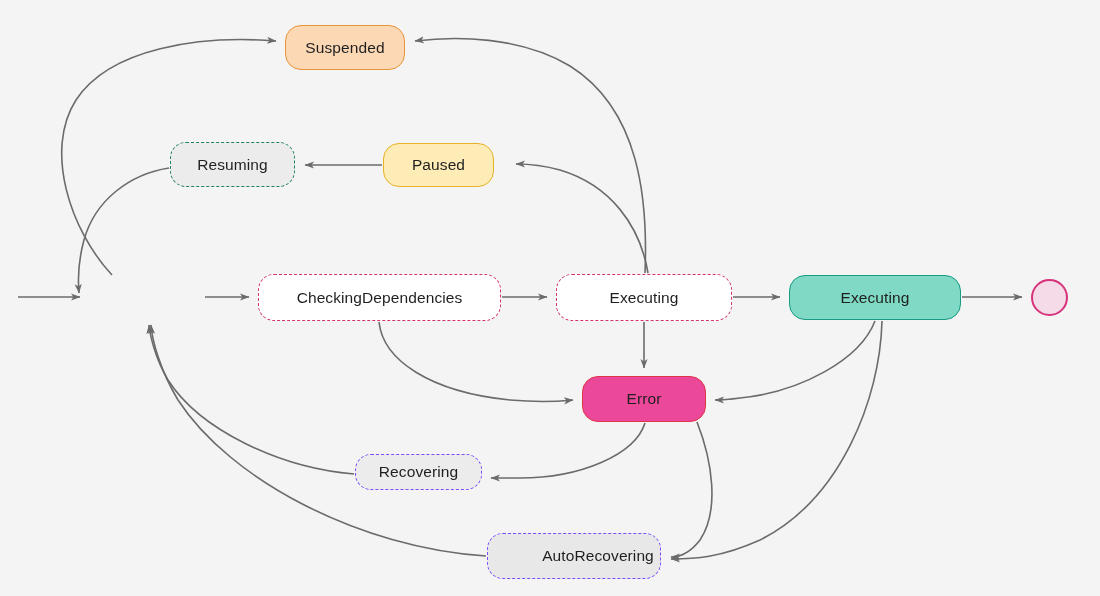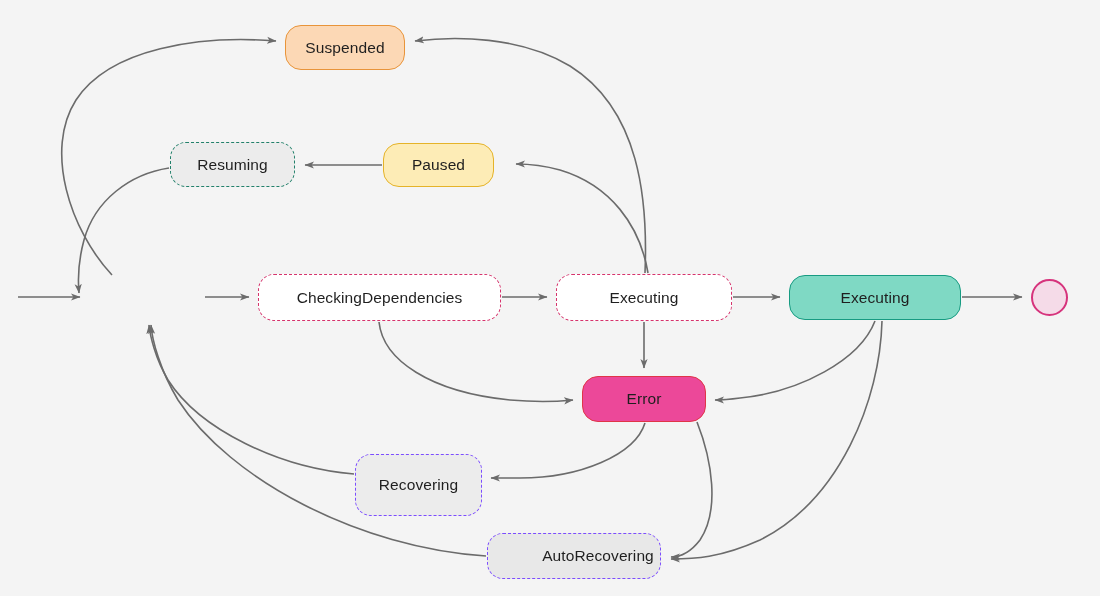--- a/index.html
+++ b/index.html
@@ -124,21 +124,21 @@
   </div>
 
   <div class="node" style="left: 383px; top: 143px; width: 111px; height: 44px; background: rgb(253, 236, 182); border: 1.7px solid rgb(229, 179, 41);">
     <span class="node-label">Paused</span>
   </div>
 
   <div class="node" style="left: 582px; top: 376px; width: 124px; height: 46px; background: #ec4899; border: 1.7px solid rgb(224, 53, 72);">
     <span class="node-label">Error</span>
   </div>
 
-  <div class="node" style="left: 355px; top: 454px; width: 127px; height: 62px; background: rgb(236, 236, 236); border: 1.7px dashed rgb(124, 77, 255);">
+  <div class="node" style="left: 355px; top: 454px; width: 127px; height: 36px; background: rgb(236, 236, 236); border: 1.7px dashed rgb(124, 77, 255);">
     <span class="node-label">Recovering</span>
   </div>
 
   <div class="node" style="left: 487px; top: 533px; width: 174px; height: 46px; background: rgb(232, 232, 232); border: 1.7px dashed rgb(124, 77, 255); padding-left: 48px;">
     <span class="node-label">AutoRecovering</span>
   </div>
 
   <div class="end-node" style="left: 1031px; top: 279px; width: 37px; height: 37px; background: rgb(245, 219, 232); border: 2px solid rgb(214, 51, 124);"></div>
 
 </div>

